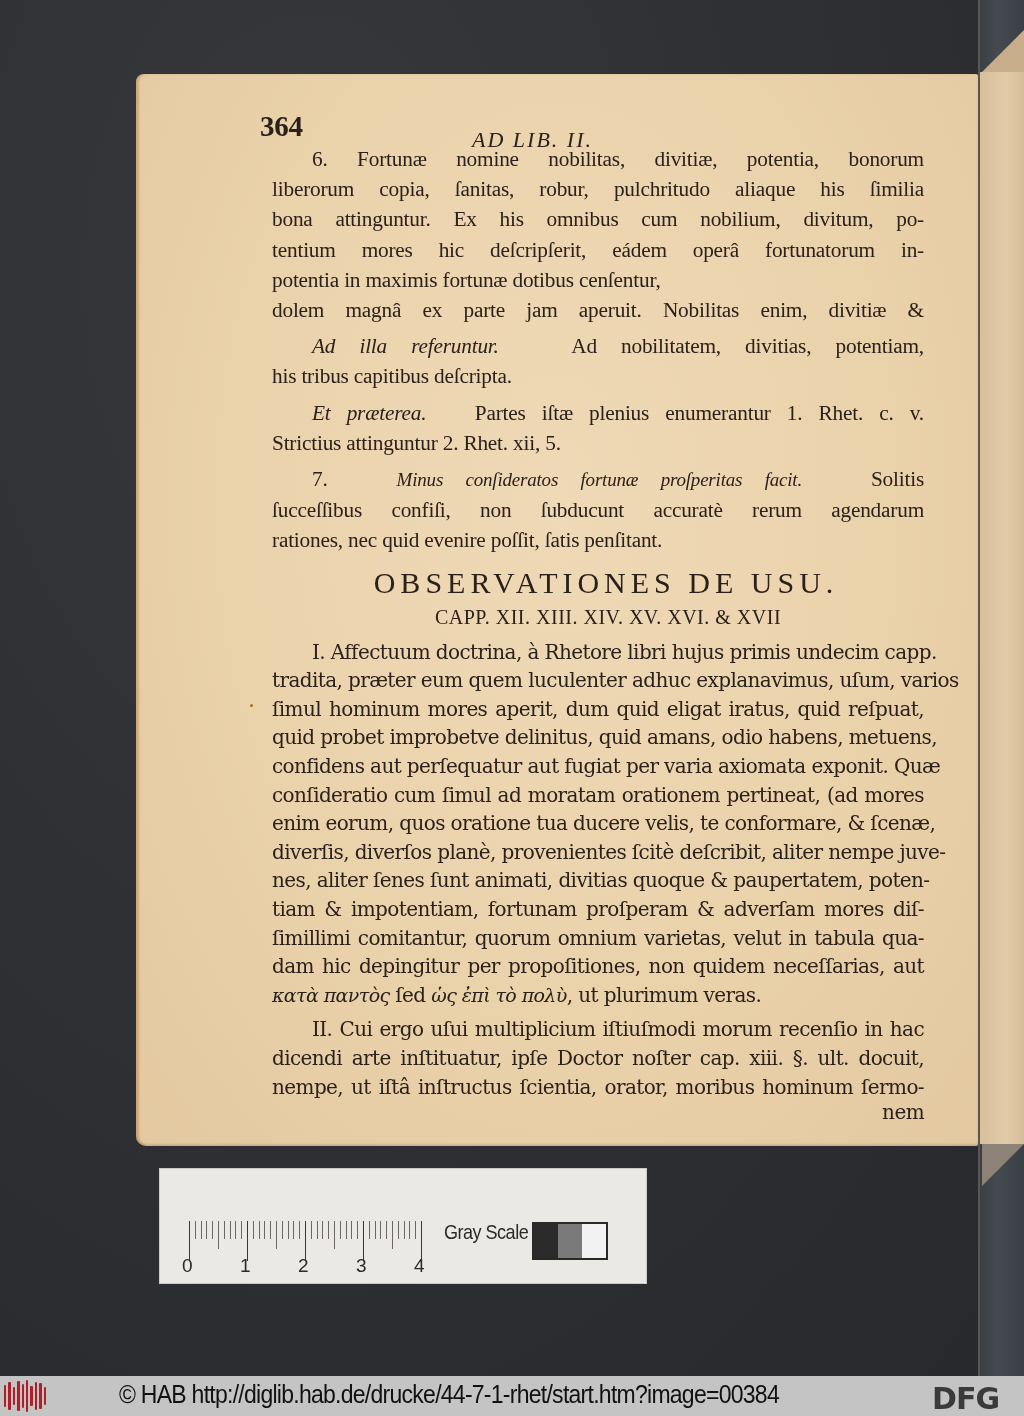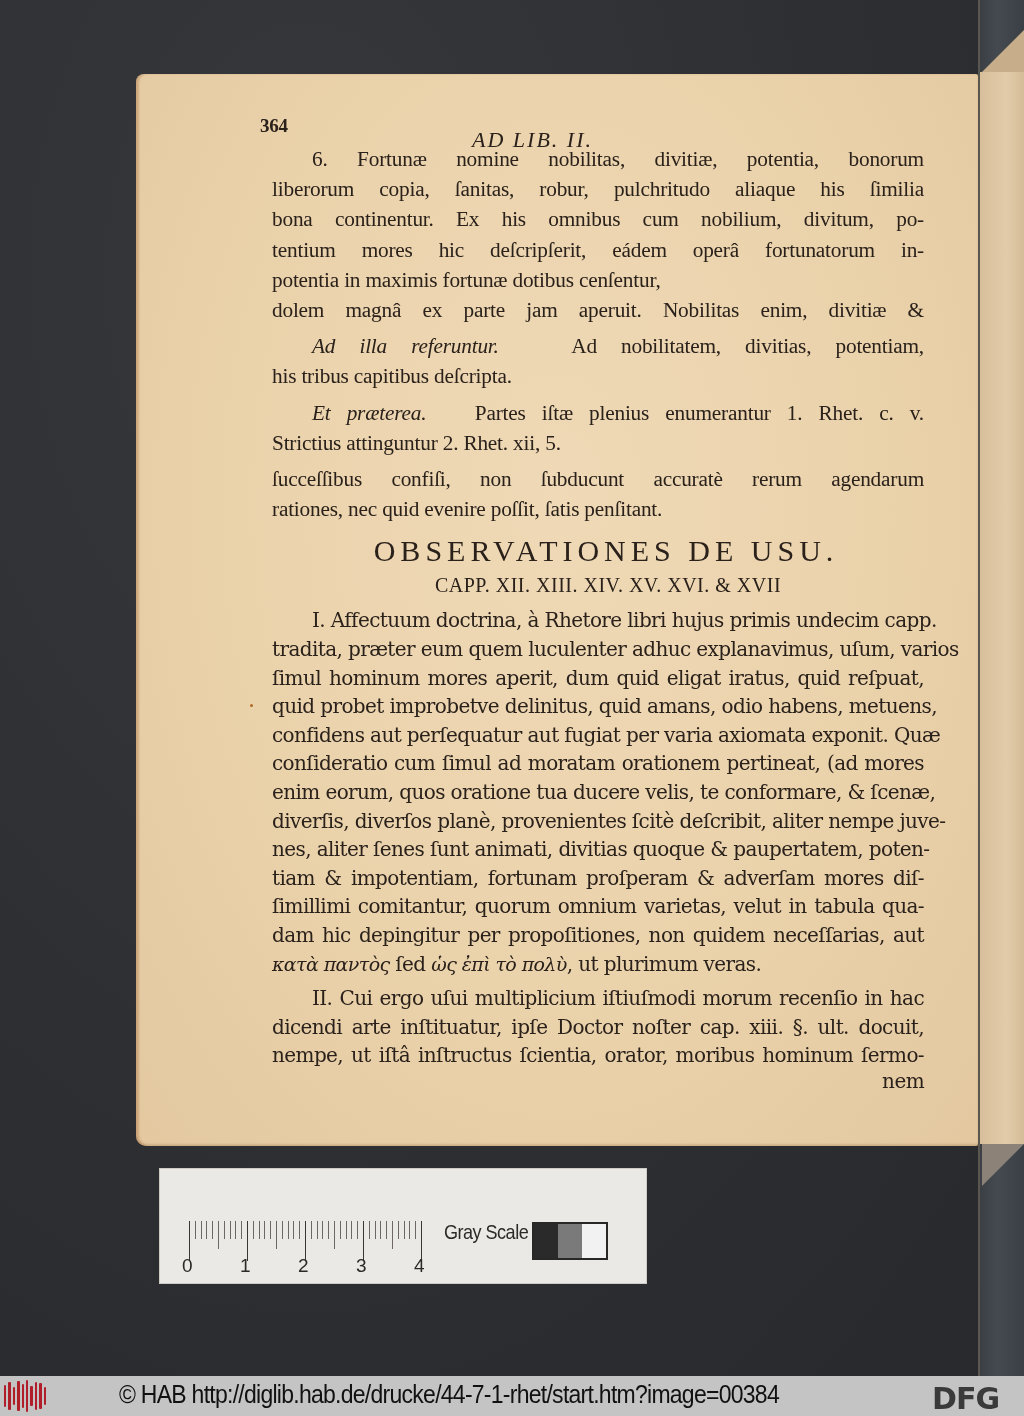--- a/index.html
+++ b/index.html
@@ -47,21 +47,21 @@
     .page-text {
       position: absolute; left: 130px; top: 36px; width: 664px;
       color: #2a211b;
       font-size: 21.3px; line-height: 30.2px;
       letter-spacing: -0.2px;
     }
     .running-head {
       position: relative; height: 28px; line-height: 28px;
     }
     .page-number {
-      position: absolute; left: -6px; top: 2px; font-size: 19px; font-weight: bold; text-align: right;
+      position: absolute; left: -6px; top: 2px; font-size: 29px; font-weight: bold; text-align: right;
     }
     .head-title {
       position: absolute; left: 206px; top: 16px; font-style: italic; font-size: 22px; letter-spacing: 2px;
     }
     .para { text-align: justify; margin: 6px; }
     .line { display: block; text-align: justify; text-align-last: justify; white-space: nowrap; }
     .line.last { text-align-last: left; }
     .indent { padding-left: 40px; }
     .it { font-style: italic; }
     .sm-it { font-style: italic; font-size: 19px; }
@@ -141,37 +141,38 @@
   <div class="page-text">
 
     <div class="running-head">
       <span class="page-number">364</span>
       <span class="head-title">AD LIB. II.</span>
     </div>
 
     <div class="para">
       <span class="line indent">6. Fortunæ nomine nobilitas, divitiæ, potentia, bonorum</span>
       <span class="line">liberorum copia, ſanitas, robur, pulchritudo aliaque his ſimilia</span>
-      <span class="line">bona continentur.   Ex his omnibus cum nobilium, divitum, po-</span>
+      <span class="line">bona attinguntur.   Ex his omnibus cum nobilium, divitum, po-</span>
       <span class="line">tentium mores hic deſcripſerit, eádem operâ fortunatorum in-</span>
       <span class="line last">potentia in maximis fortunæ dotibus cenſentur,</span>
       <span class="line">dolem magnâ ex parte jam aperuit.   Nobilitas enim, divitiæ &amp;</span>
     </div>
 
     <div class="para">
       <span class="line indent"><span class="it">Ad illa referuntur.</span>&nbsp;&nbsp;&nbsp;<span>Ad nobilitatem, divitias, potentiam,</span></span>
       <span class="line last">his tribus capitibus deſcripta.</span>
     </div>
 
     <div class="para">
       <span class="line indent"><span class="it">Et præterea.</span>&nbsp;&nbsp;&nbsp;<span>Partes iſtæ plenius enumerantur 1. Rhet. c. v.</span></span>
       <span class="line last">Strictius attinguntur 2. Rhet. xii, 5.</span>
     </div>
 
     <div class="para">
+      <span class="line indent"><span>7.</span>&nbsp;&nbsp;&nbsp;<span class="sm-it">Minus conſideratos fortunæ proſperitas facit.</span>&nbsp;&nbsp;&nbsp;<span>Solitis</span></span>
       <span class="line">ſucceſſibus confiſi, non ſubducunt accuratè rerum agendarum</span>
       <span class="line last">rationes, nec quid evenire poſſit, ſatis penſitant.</span>
     </div>
 
     <div class="obs-title">OBSERVATIONES DE USU.</div>
     <div class="obs-sub">CAPP. XII. XIII. XIV. XV. XVI. &amp; XVII</div>
 
     <div class="para sec2">
       <span class="line indent">I.    Affectuum doctrina, à Rhetore libri hujus primis undecim capp.</span>
       <span class="line">tradita, præter eum quem luculenter adhuc explanavimus, uſum, varios</span>

